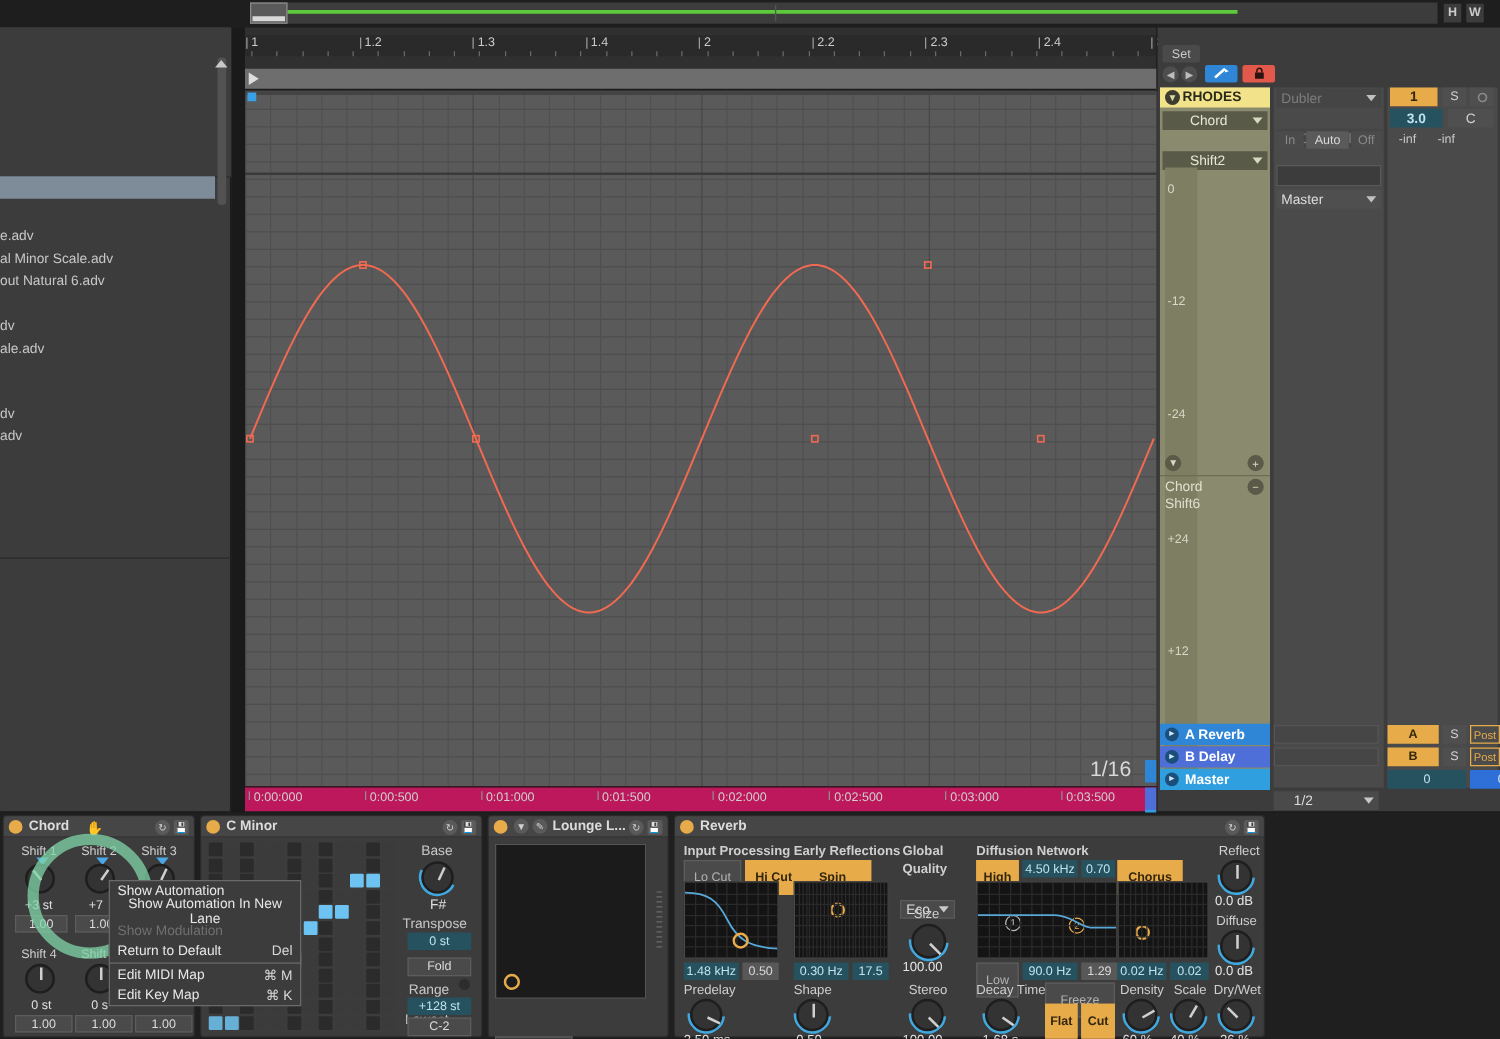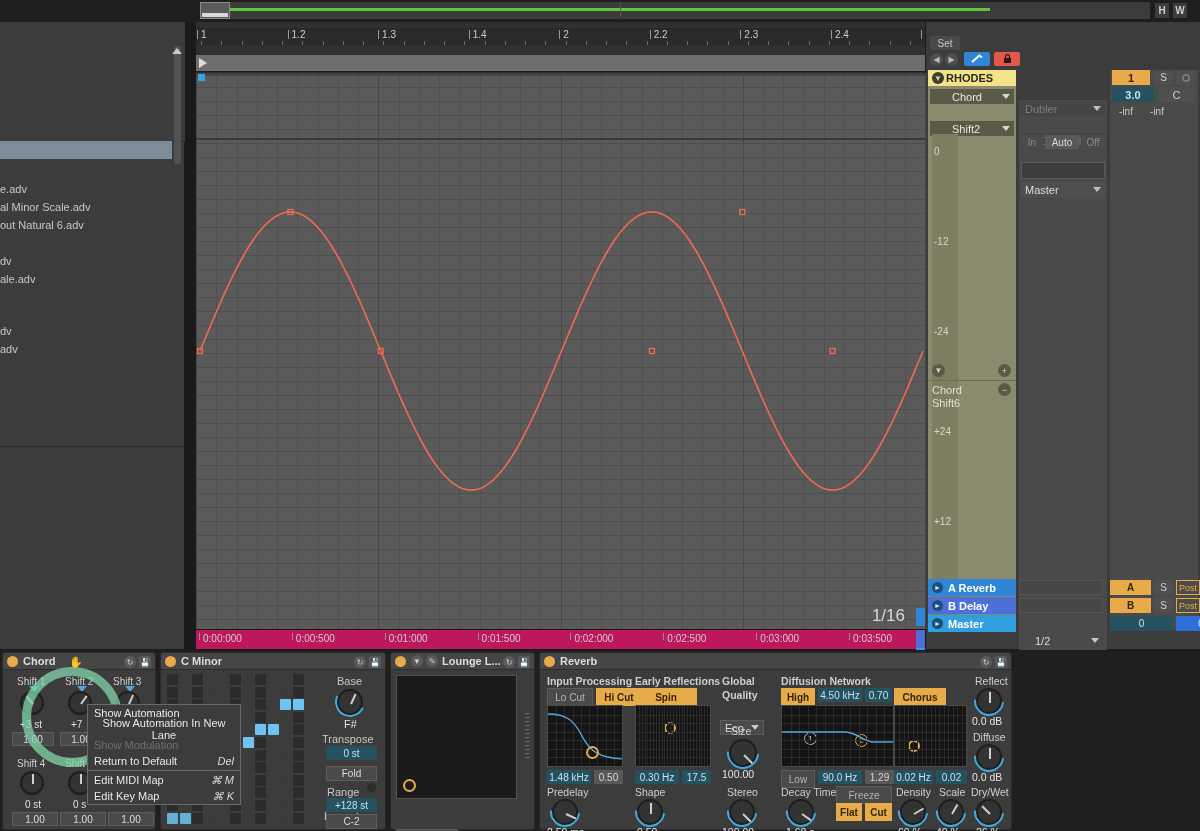--- a/index.html
+++ b/index.html
@@ -101,21 +101,21 @@
   .dd { width:84px; height:15px; background:#5a5a48; color:#e8e8d8; font-size:11px;
       display:flex; align-items:center; padding-left:22px; position:relative; }
   .dd .car { position:absolute; right:4px; top:5px; width:0;height:0;
       border-left:4px solid transparent;border-right:4px solid transparent;border-top:5px solid #d8d8c0;}
   #trk1-fader { left:0; top:64px; width:88px; height:488px; }
   #fader-track { left:4px; top:0; width:26px; height:488px; background:#7e7e62; }
   .scale-lbl { left:6px; color:#d8d8c8; font-size:10px; }
   #chord-lbl { left:4px; top:0px; color:#e0e0d0; font-size:11px; }
   #shift6-lbl { left:4px; top:13px; color:#e0e0d0; font-size:11px; }
 
-  #trk2 { left:93px; top:48px; width:88px; height:560px; background:#4a4a4a;margin-top:30px;}
+  #trk2 { left:93px; top:48px; width:88px; height:560px; background:#4a4a4a;}
   .ioslot { width:84px;height:15px;background:#454545;color:#7d7d7d;font-size:11px;
       display:flex;align-items:center;padding-left:4px;position:relative;}
   .ioslot.on { background:#4f4f4f; color:#dcdcdc; }
   .ioslot .car { position:absolute; right:4px; top:5px; width:0;height:0;
       border-left:4px solid transparent;border-right:4px solid transparent;border-top:5px solid #c0c0c0;}
   .mini-btn { height:14px; background:#4b4b4b; color:#8a8a8a; font-size:10px;
       display:flex;align-items:center;justify-content:center; }
   .mini-btn.lit { background:#5a5a5a; color:#d8d8d8; }
   #io-empty { left:2px; top:62px; width:84px; height:17px; background:#3c3c3c; border:1px solid #5a5a5a;}
 
@@ -204,21 +204,21 @@
       border:2px solid #e8ab4a; }
   .lsel { height:15px; background:#4a4a4a; color:#dcdcdc; font-size:11px;
       display:flex;align-items:center;padding-left:4px;position:relative;border:1px solid #5a5a5a;}
   .lsel .car { position:absolute;right:4px;top:4px;width:0;height:0;
       border-left:4px solid transparent;border-right:4px solid transparent;border-top:5px solid #c8c8c8;}
   #lounge-grip { position:absolute; right:4px; top:60px; width:5px;height:50px; }
 
   
   #devReverb { left:539px; width:473px; }
   .rsec { color:#cfcfcf; font-size:10.5px; font-weight:bold; }
-  .tgl { height:18px; background:#4a4a4a; border:1px solid #5d5d5d; color:#b4b4b4;
+  .tgl { height:28px; background:#4a4a4a; border:1px solid #5d5d5d; color:#b4b4b4;
       font-size:10px; display:flex;align-items:center;justify-content:center;}
   .tgl.on { background:#e8ab4a; border-color:#e8ab4a; color:#33260c; font-weight:bold;}
   .numf { height:14px; background:#26525f; color:#bfe3ef; font-size:10px;
       display:flex;align-items:center;justify-content:center;}
   .numf.gray { background:#585858; color:#d8d8d8; }
   .graph { background:#141414; border:1px solid #4a4a4a; position:absolute; overflow:hidden;}
   .gline { position:absolute; background:#2a2a2a; }
   .rknob-lbl { color:#cfcfcf; font-size:10.5px; }
   .rknob-val { color:#e4e4e4; font-size:10.5px; }
 
@@ -226,21 +226,21 @@
   #dropzone { left:1016px; width:182px; background:#474747; border:none;}
   #dz-txt { color:#c4c4c4; font-size:11px; }
 
   
   #ctxmenu { position:absolute; left:87px; top:704px; width:154px; background:#3c3c3c;
       border:1px solid #6a6a6a; z-index:100; }
   .ctx-item { height:16px; display:flex; align-items:center; padding:0 6px; color:#e8e8e8;
       font-size:11px; justify-content:space-between;text-align:center;}
   .ctx-item.dis { color:#6f6f6f; }
   .ctx-sep { height:1px; background:#6a6a6a; margin:1px 0; }
-  .ctx-acc { color:#d8d8d8; font-size:11px;font-style:italic; }
+  .ctx-acc { color:#d8d8d8; font-size:11px; }
 </style>
 </head>
 <body>
 
 <div id="app">
 
   <div id="topbar" class="abs">
     <div id="tb-left-pad" class="abs"></div>
     <div id="tb-bar-bg" class="abs"></div>
     <div id="tb-green" class="abs"></div>

